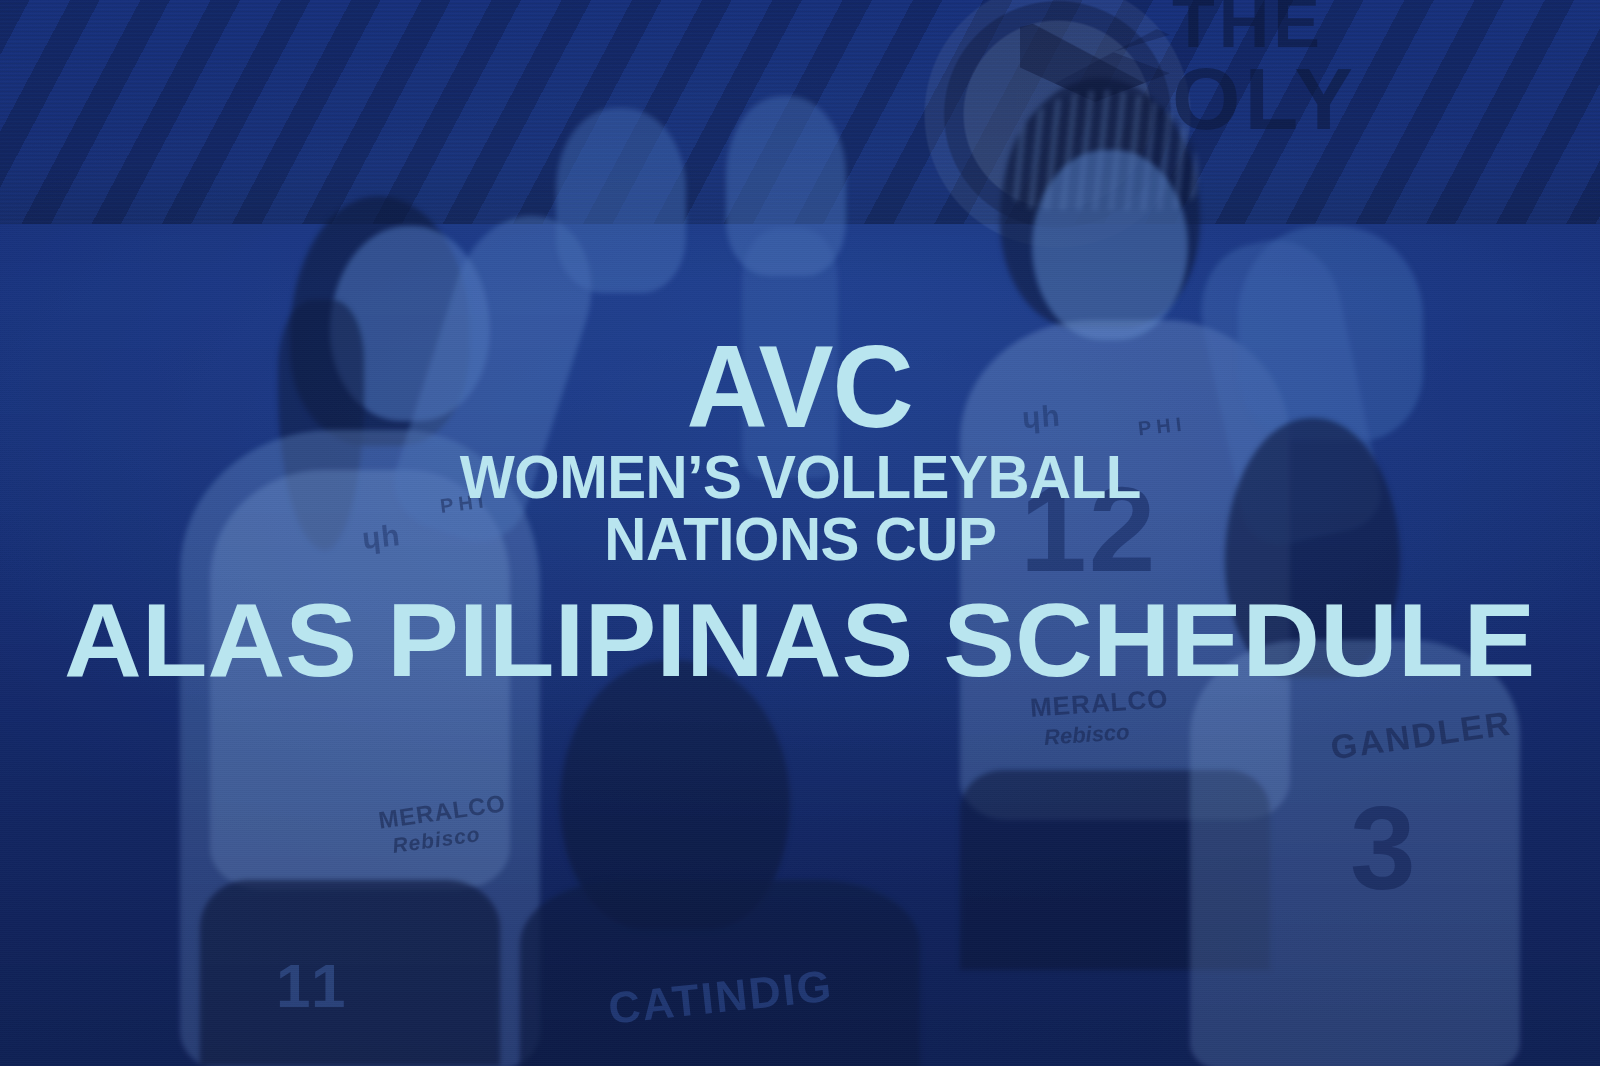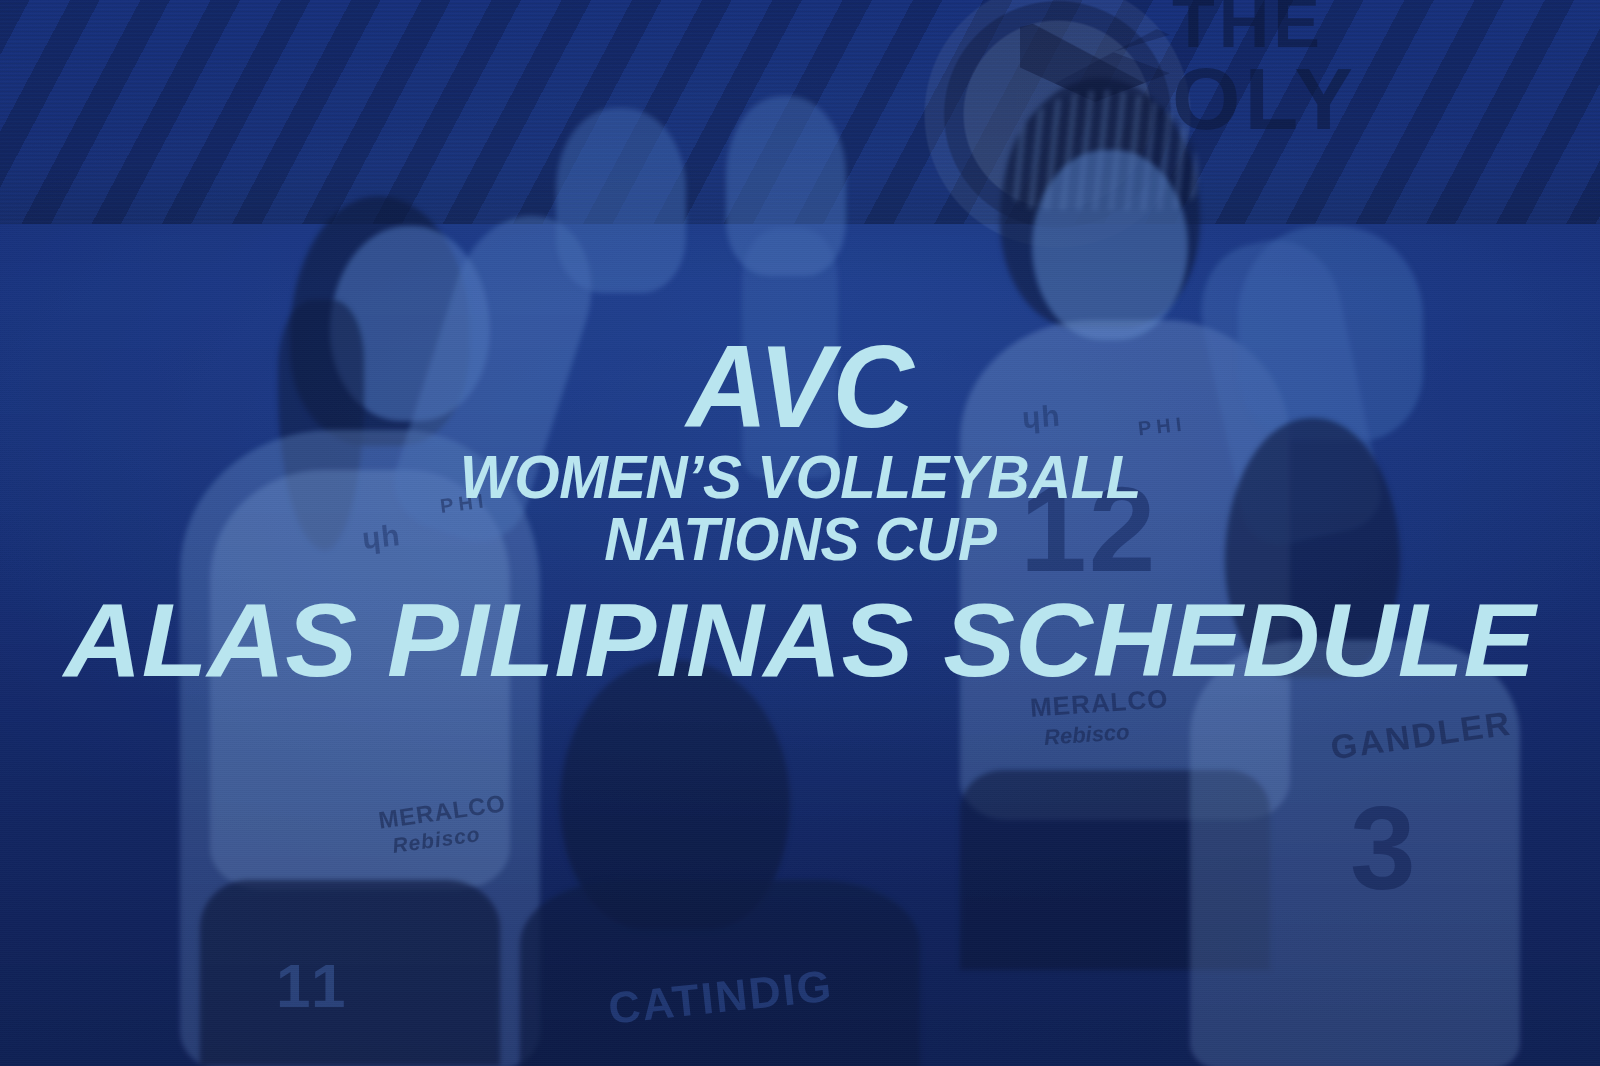--- a/index.html
+++ b/index.html
@@ -225,21 +225,20 @@
 
   
   .text-stack {
     position: absolute;
     inset: 0;
     display: flex;
     flex-direction: column;
     align-items: center;
     justify-content: flex-start;
     pointer-events: none;
-    font-style: italic;
   }
 
   .kicker {
     margin-top: 338px;
     font-family: "Liberation Sans", sans-serif;
     font-weight: 700;
     font-size: 116px;
     line-height: .86;
     letter-spacing: -1px;
     color: #b9e5ef;

